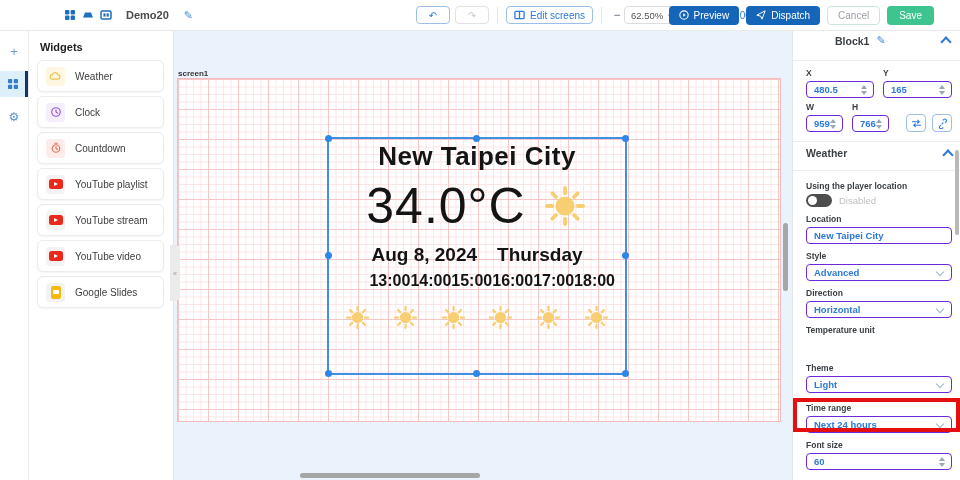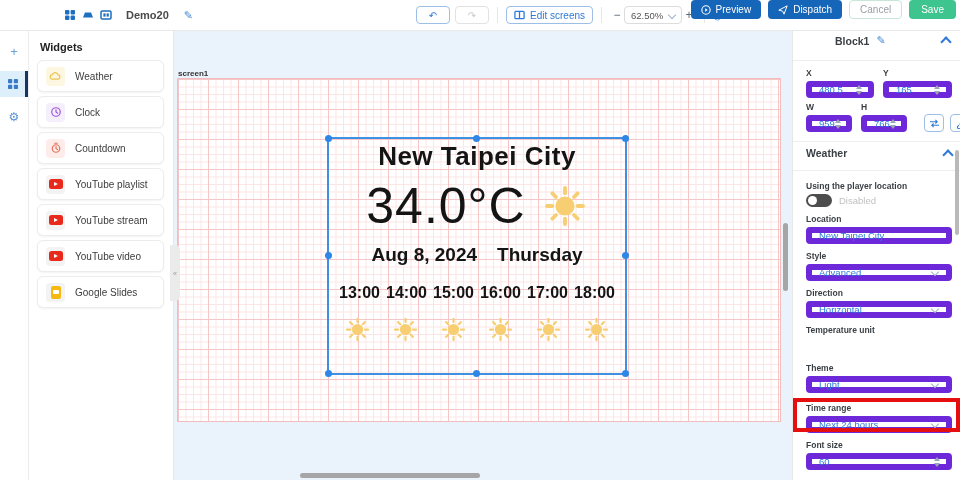--- a/index.html
+++ b/index.html
@@ -3,21 +3,21 @@
 <meta charset="utf-8">
 <style>
   html,body{margin:0;padding:0;}
   body{width:960px;height:480px;position:relative;overflow:hidden;background:#fff;
        font-family:"Liberation Sans",sans-serif;-webkit-font-smoothing:antialiased;}
   
   .topbar{position:absolute;top:0;left:0;right:0;height:30px;background:#fff;
           border-bottom:1px solid #e9e9e9;z-index:30;}
   .tb-left{position:absolute;left:64px;top:0;height:30px;display:flex;align-items:center;gap:6px;}
   .tb-center{position:absolute;left:416px;top:0;height:30px;display:flex;align-items:center;}
-  .tb-right{position:absolute;right:4px;top:0;height:30px;display:flex;align-items:flex-start;gap:7px;}
+  .tb-right{position:absolute;right:26px;top:0;height:30px;display:flex;align-items:center;gap:7px;}
   .logo-ic{width:12px;height:12px;display:inline-flex;}
   .app-title{font-size:11px;font-weight:bold;color:#4a4a4a;margin-left:8px;}
   .pencil{color:#4a90d9;font-size:11px;margin-left:9px;cursor:pointer;}
   .tb-btn{height:18px;display:inline-flex;align-items:center;justify-content:center;
           border:1px solid #cfd6dd;border-radius:4px;background:#fff;font-size:10px;
           padding:0 7px;cursor:pointer;box-sizing:border-box;}
   .tb-btn.blue-line{border-color:#9dbfe6;color:#2e79d9;}
   .tb-btn.disabled{border-color:#e2e2e2;color:#c9c9c9;}
   .vdiv{width:1px;height:16px;background:#e6e6e6;margin:0 8px;}
   .zoom-sign{color:#5b6b7a;font-size:12px;width:14px;text-align:center;cursor:pointer;}
@@ -82,41 +82,41 @@
           border:2px solid #3f8fe2;box-sizing:border-box;cursor:move;}
   .handle{position:absolute;width:7px;height:7px;border-radius:50%;background:#2e86e8;cursor:pointer;}
   .h-nw{left:-4px;top:-4px}.h-n{left:calc(50% - 4px);top:-4px}.h-ne{right:-4px;top:-4px}
   .h-w{left:-4px;top:calc(50% - 4px)}.h-e{right:-4px;top:calc(50% - 4px)}
   .h-sw{left:-4px;bottom:-4px}.h-s{left:calc(50% - 4px);bottom:-4px}.h-se{right:-4px;bottom:-4px}
   .wx{color:#141414;text-align:center;}
   .wx-city{font-size:26px;font-weight:600;margin-top:2px;letter-spacing:.5px;}
   .wx-temp-row{display:flex;align-items:center;justify-content:center;gap:16px;height:68px;}
   .wx-temp{font-size:50px;font-weight:400;letter-spacing:1px;}
   .wx-date-row{display:flex;justify-content:center;gap:20px;font-size:19px;font-weight:600;margin-top:4px;}
-  .wx-hours{display:flex;justify-content:space-between;width:276px;margin:18px auto 0 auto;
+  .wx-hours{display:flex;justify-content:flex-end;width:276px;margin:6px auto 0 auto;
             font-size:16px;font-weight:600;}
   .wx-suns{display:flex;justify-content:space-between;width:266px;margin:14px auto 0 auto;}
   .sun-lg{width:46px;height:46px;}
   .sun-sm{width:27px;height:27px;}
   
   .vscroll{position:absolute;left:783px;top:223px;width:5px;height:68px;background:#a6a6a6;
            border-radius:3px;z-index:25;cursor:pointer;}
   .hscroll{position:absolute;left:300px;top:473px;width:180px;height:5px;background:#a6a6a6;
            border-radius:3px;z-index:25;cursor:pointer;}
   
   .inspector{position:absolute;top:30px;left:792px;right:0;bottom:0;background:#fff;
              border-left:1px solid #e7e7e7;z-index:10;}
   .insp-scroll{position:absolute;right:1px;top:120px;width:4px;height:85px;background:#b9b9b9;
                border-radius:2px;cursor:pointer;}
   .block-header{position:absolute;left:13px;right:10px;top:4px;display:flex;align-items:center;padding-left:29px;}
   .block-title{font-size:10.5px;font-weight:bold;color:#3a3f44;}
   .hdiv{position:absolute;left:0;right:0;height:1px;background:#eee;}
   .flabel{font-size:8.5px;font-weight:bold;color:#3a3f44;display:block;margin-bottom:3px;}
-  .ninput,.select{display:flex;align-items:center;height:17px;border:6px solid #6d28d9;
-                  border-radius:4px;background:#fff;box-sizing:border-box;cursor:pointer;}
+  .ninput,.select{display:flex;align-items:center;height:17px;border:1px solid #6d28d9;
+                  border-radius:4px;background:#fff;box-sizing:border-box;cursor:pointer;font-weight:bold;}
   .fval{font-size:9.5px;color:#2e79d9;padding-left:7px;white-space:nowrap;}
   .spin{display:flex;flex-direction:column;gap:2px;margin-left:auto;padding-right:6px;}
   .tri-up{width:0;height:0;border-left:3px solid transparent;border-right:3px solid transparent;
           border-bottom:4px solid #9aa7b5;}
   .tri-dn{width:0;height:0;border-left:3px solid transparent;border-right:3px solid transparent;
           border-top:4px solid #9aa7b5;}
   .chev-dn{width:5px;height:5px;border-right:1.5px solid #9fb3c8;border-bottom:1.5px solid #9fb3c8;
            transform:rotate(45deg);margin:-2px 8px 0 auto;}
   .chev-up-blue{width:6px;height:6px;border-top:2px solid #2e79d9;border-right:2px solid #2e79d9;
                 transform:rotate(-45deg);margin-left:auto;margin-top:3px;cursor:pointer;}

